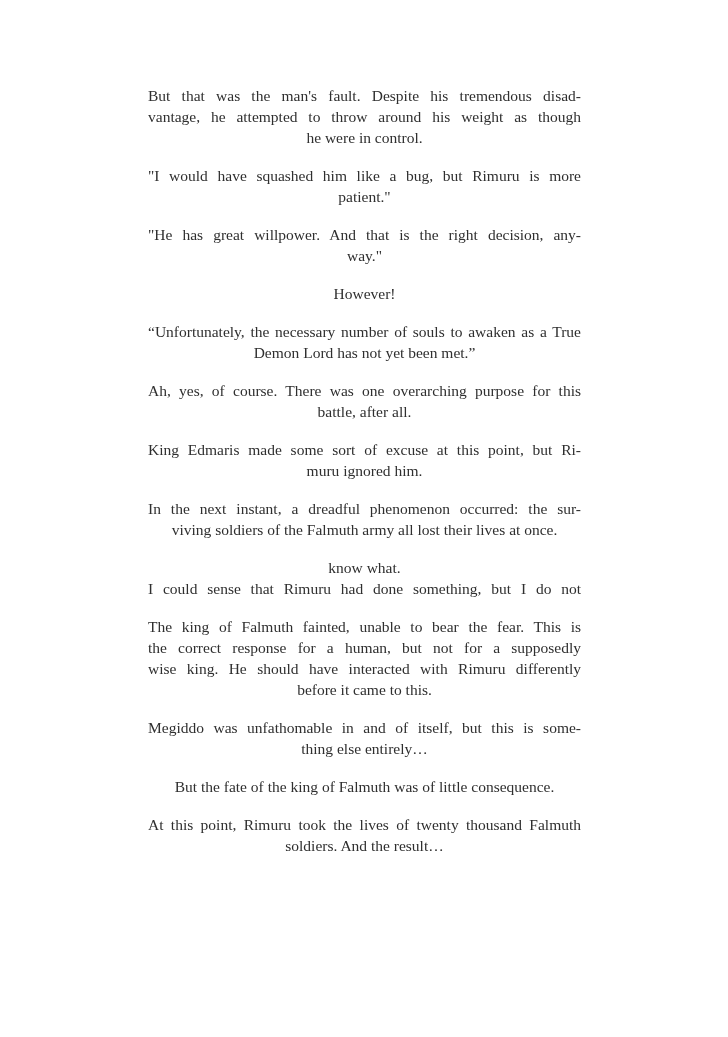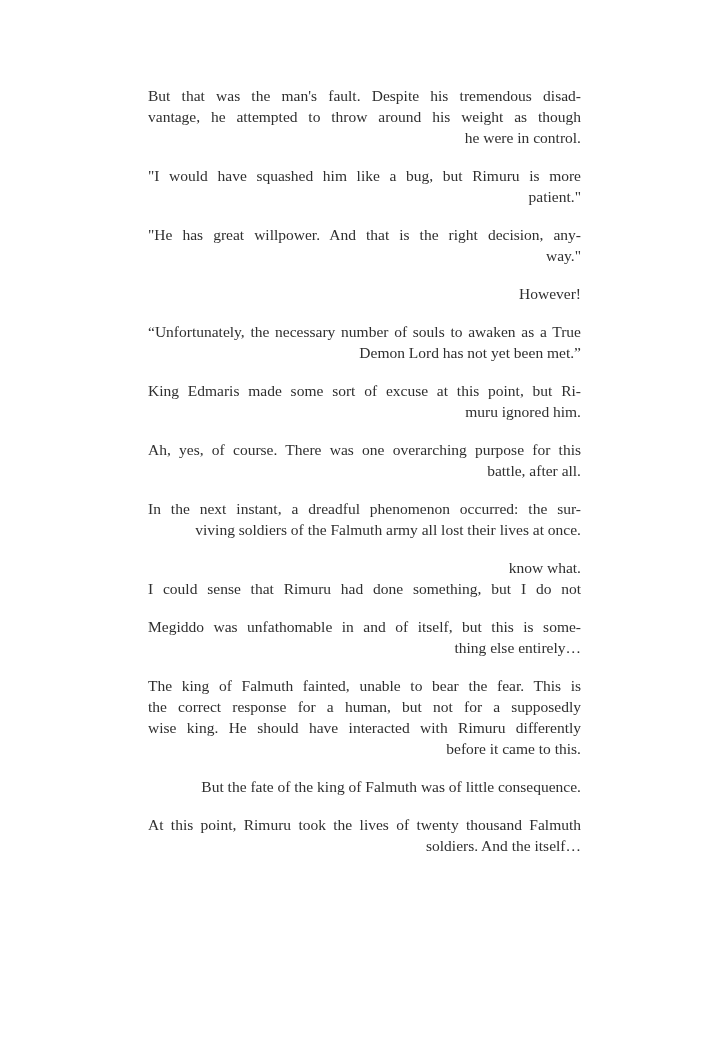--- a/index.html
+++ b/index.html
@@ -29,21 +29,21 @@
     font-size: 15.5px;
     line-height: 21px;
   }
   .para {
     margin: 0 0 17px 0;
     padding: 0;
   }
   .para.italic {
   }
   .line {
-    text-align: right;
+    text-align: center;
     white-space: normal;
   }
   .line.just {
     text-align: justify;
     -moz-text-align-last: justify;
     text-align-last: justify;
   }
 </style>
 </head>
 <body>
@@ -64,46 +64,46 @@
         <div class="line">way."</div>
       </div>
       <div class="para">
         <div class="line">However!</div>
       </div>
       <div class="para italic">
         <div class="line just">“Unfortunately, the necessary number of souls to awaken as a True</div>
         <div class="line">Demon Lord has not yet been met.”</div>
       </div>
       <div class="para">
+        <div class="line just">Ah, yes, of course. There was one overarching purpose for this</div>
+        <div class="line">battle, after all.</div>
+      </div>
+      <div class="para">
         <div class="line just">King Edmaris made some sort of excuse at this point, but Ri-</div>
         <div class="line">muru ignored him.</div>
-      </div>
-      <div class="para">
-        <div class="line just">Ah, yes, of course. There was one overarching purpose for this</div>
-        <div class="line">battle, after all.</div>
       </div>
       <div class="para">
         <div class="line just">In the next instant, a dreadful phenomenon occurred: the sur-</div>
         <div class="line">viving soldiers of the Falmuth army all lost their lives at once.</div>
       </div>
       <div class="para">
         <div class="line">know what.</div>
         <div class="line just">I could sense that Rimuru had done something, but I do not</div>
       </div>
       <div class="para">
-        <div class="line just">Megiddo was unfathomable in and of itself, but this is some-</div>
-        <div class="line">thing else entirely…</div>
-      </div>
-      <div class="para">
         <div class="line just">The king of Falmuth fainted, unable to bear the fear. This is</div>
         <div class="line just">the correct response for a human, but not for a supposedly</div>
         <div class="line just">wise king. He should have interacted with Rimuru differently</div>
         <div class="line">before it came to this.</div>
       </div>
       <div class="para">
+        <div class="line just">Megiddo was unfathomable in and of itself, but this is some-</div>
+        <div class="line">thing else entirely…</div>
+      </div>
+      <div class="para">
         <div class="line">But the fate of the king of Falmuth was of little consequence.</div>
       </div>
       <div class="para">
         <div class="line just">At this point, Rimuru took the lives of twenty thousand Falmuth</div>
-        <div class="line">soldiers. And the itself…</div>
+        <div class="line">soldiers. And the result…</div>
       </div>
     </div>
 </div>
 
 </body></html>

